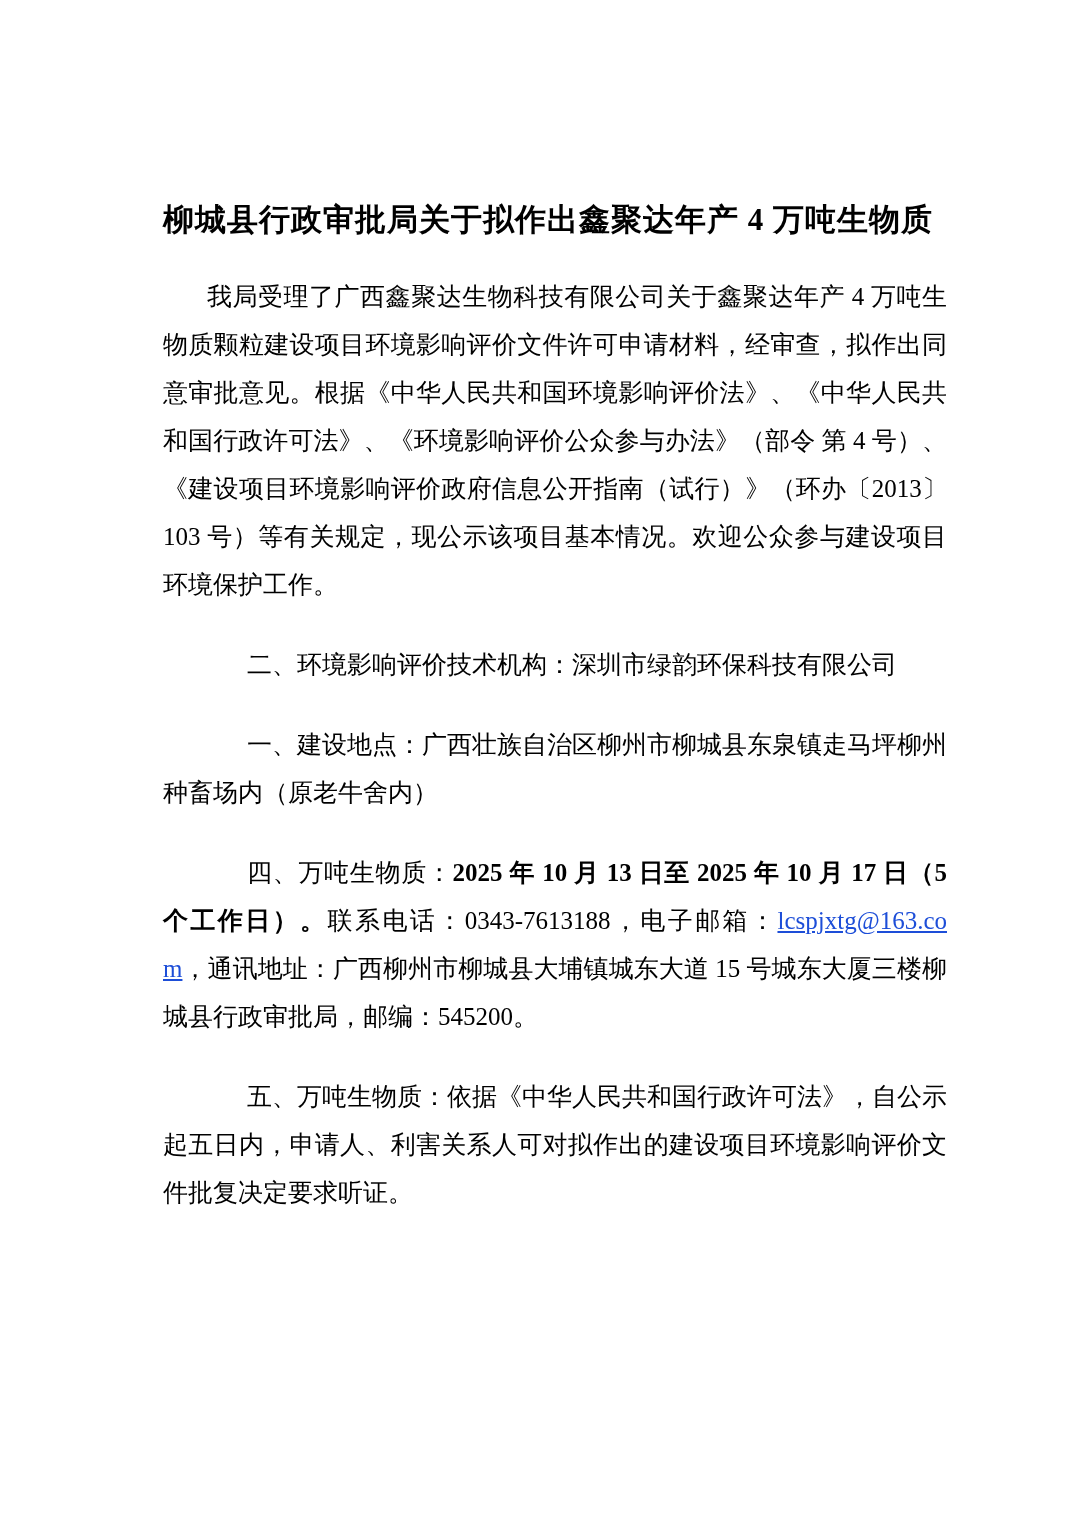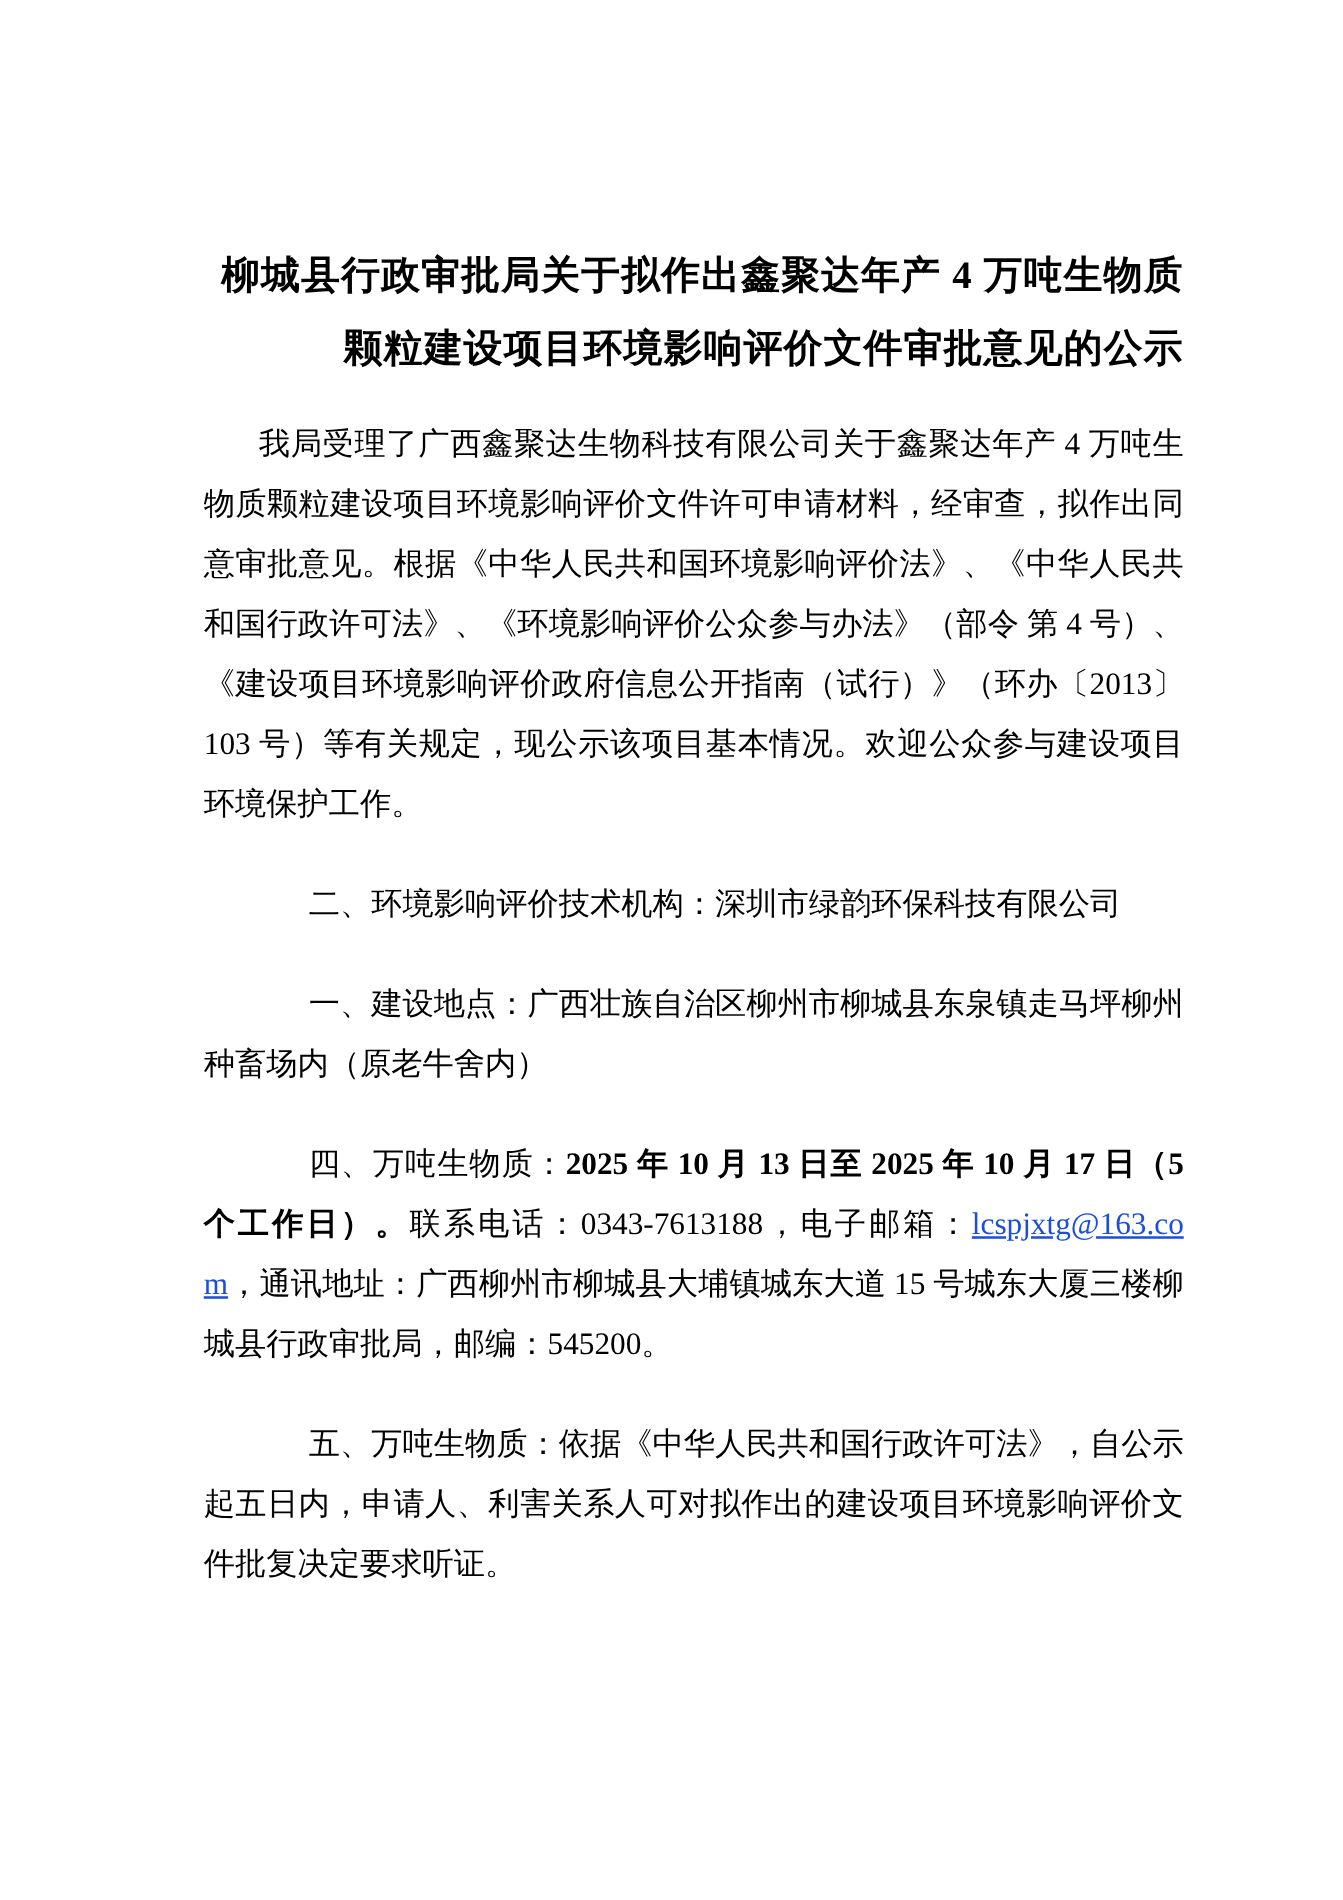--- a/index.html
+++ b/index.html
@@ -17,21 +17,21 @@
     box-sizing: border-box;
     width: 1074px;
     min-height: 1520px;
     padding: 190px 127px 60px 163px;
     background: #ffffff;
   }
   h1.notice-title {
     font-size: 31px;
     line-height: 59px;
     font-weight: 700;
-    text-align: right;
+    text-align: left;
     margin: 0 0 24px 0;
     letter-spacing: 1px;
   }
   h1.notice-title .title-line {
     display: block;
     white-space: nowrap;
   }
   p.body-para {
     font-size: 25px;
     line-height: 48px;
@@ -55,21 +55,20 @@
     cursor: pointer;
   }
 </style>
 </head>
 <body>
 
 <div class="page">
 
   <h1 class="notice-title">
     <span class="title-line">柳城县行政审批局关于拟作出鑫聚达年产 4 万吨生物质</span>
-    <span class="title-line">颗粒建设项目环境影响评价文件审批意见的公示</span>
   </h1>
 
   <p class="body-para intro-para">我局受理了广西鑫聚达生物科技有限公司关于鑫聚达年产 4 万吨生物质颗粒建设项目环境影响评价文件许可申请材料，经审查，拟作出同意审批意见。根据《中华人民共和国环境影响评价法》、《中华人民共和国行政许可法》、《环境影响评价公众参与办法》（部令 第 4 号）、《建设项目环境影响评价政府信息公开指南（试行）》（环办〔2013〕103 号）等有关规定，现公示该项目基本情况。欢迎公众参与建设项目环境保护工作。</p>
 
   <p class="body-para numbered-para">二、环境影响评价技术机构：深圳市绿韵环保科技有限公司</p>
 
   <p class="body-para numbered-para">一、建设地点：广西壮族自治区柳州市柳城县东泉镇走马坪柳州种畜场内（原老牛舍内）</p>
 
 
   <p class="body-para numbered-para">

